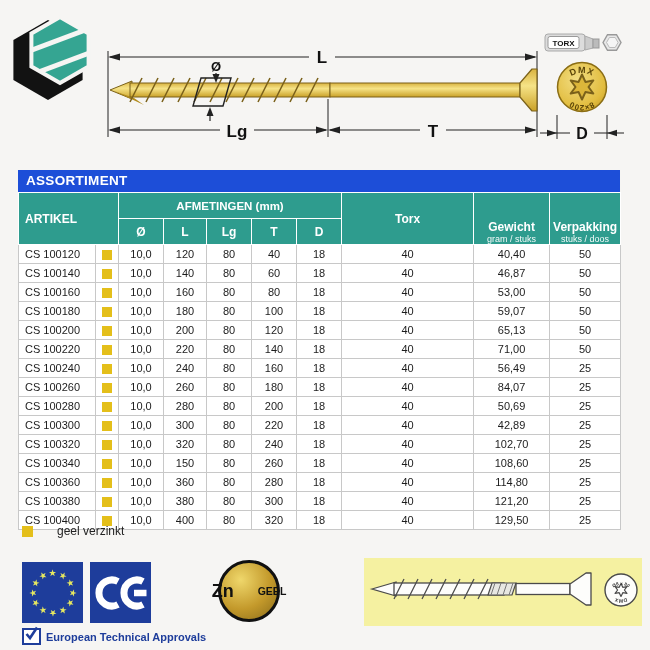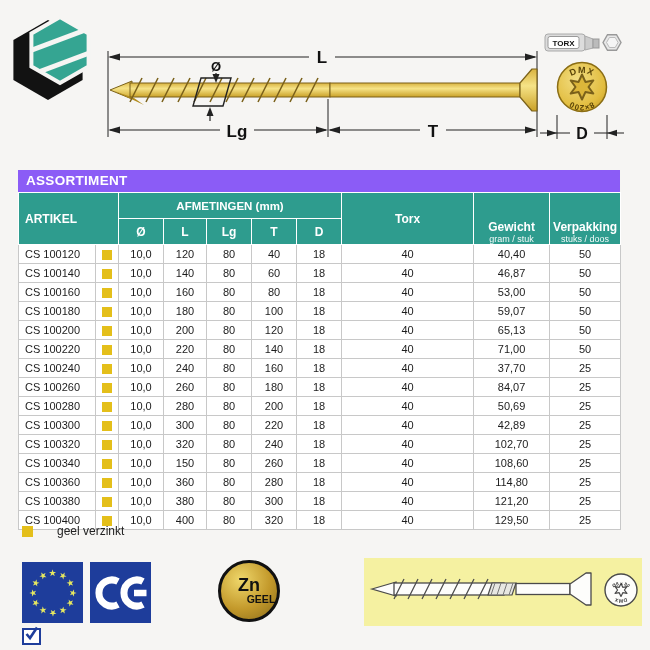--- a/index.html
+++ b/index.html
@@ -6,21 +6,21 @@
   body{font-family:"Liberation Sans",sans-serif;background:#e9e9e9;}
   .stage{position:relative;width:650px;height:650px;background:#f6f5f3;overflow:hidden;margin:0 auto;}
 
   
   .logo{position:absolute;left:8px;top:10px;width:90px;height:95px;}
   .drawing{position:absolute;left:100px;top:15px;width:550px;height:150px;}
   .dimtext{font-weight:bold;fill:#111;}
 
   
   .table-wrap{position:absolute;left:18px;top:170px;width:602px;}
-  .title-bar{background:#8b5cf6;color:#fff;font-weight:bold;font-size:13.5px;
+  .title-bar{background:#1d4ed8;color:#fff;font-weight:bold;font-size:13.5px;
              height:22px;line-height:22px;padding-left:8px;letter-spacing:.3px;}
   table{border-collapse:collapse;width:602px;table-layout:fixed;font-size:11px;color:#1c1c1c;border-radius:29px;}
   col.c-art{width:77px}col.c-sw{width:23px}col.c-o{width:45px}col.c-l{width:43px}
   col.c-lg{width:45px}col.c-t{width:45px}col.c-d{width:45px}col.c-torx{width:132px}
   col.c-gew{width:76px}col.c-ver{width:71px}
   thead th{background:#2E9C8E;color:#fff;border:1px solid #fff;font-size:12px;padding:0;height:18px;}
   th.artikel-h{text-align:left;padding-left:6px;font-size:12px;}
   th.group-h{font-size:11.5px;}
   th.two-line .main{display:block;font-size:12px;line-height:13px;font-weight:bold;margin-top:28px;}
   th.two-line .sub{display:block;font-size:9px;line-height:10px;font-weight:normal;opacity:.95;}
@@ -34,21 +34,21 @@
   
   .sq{position:absolute;top:562px;width:61px;height:61px;background:#1E3D9B;}
   .eu{left:22px;}
   .eu-ring{position:absolute;left:50%;top:50%;width:0;height:0;}
   .eu-star{position:absolute;left:0;top:0;font-size:9px;color:#E8E95F;line-height:0;}
   .ce{left:90px;}
   .eta{left:158px;display:flex;flex-direction:column;justify-content:center;padding-left:5px;box-sizing:border-box;}
   .eta div{color:#fff;font-weight:bold;font-size:9.5px;line-height:15px;white-space:nowrap;}
   .zn{position:absolute;left:218px;top:560px;width:56px;height:56px;border-radius:50%;
       border:3px solid #111;background:radial-gradient(circle at 35% 30%,#EFD76B,#C3992B 55%,#8F701B 95%);
-      display:flex;flex-direction:column;align-items:center;justify-content:center;color:#111;}
+      display:flex;align-items:center;justify-content:center;color:#111;}
   .zn .l1{font-size:18px;font-weight:900;line-height:17px;}
   .zn .l2{font-size:10.5px;font-weight:800;line-height:11px;padding-left:24px;}
   .approvals{position:absolute;left:22px;top:628px;display:flex;align-items:center;gap:5px;}
   .chk{width:15px;height:13px;background:#fff;border:2px solid #1E3D9B;position:relative;}
   .chk svg{position:absolute;left:0;top:-4px;overflow:visible;}
   .approvals .txt{color:#1E3D9B;font-weight:bold;font-size:11px;}
   .ybox{position:absolute;left:364px;top:558px;width:278px;height:68px;background:#F5F1A1;}
 </style>
 </head>
 <body>
@@ -194,21 +194,21 @@
           <col class="c-gew">
           <col class="c-ver">
     </colgroup>
     <thead>
       <tr>
         <th colspan="2" rowspan="2" class="artikel-h">ARTIKEL</th>
         <th colspan="5" class="group-h">AFMETINGEN (mm)</th>
         <th rowspan="2">Torx</th>
         <th rowspan="2" class="two-line">
           <span class="main">Gewicht</span>
-          <span class="sub">gram / stuk</span>
+          <span class="sub">gram / stuks</span>
         </th>
         <th rowspan="2" class="two-line">
           <span class="main">Verpakking</span>
           <span class="sub">stuks / doos</span>
         </th>
       </tr>
       <tr>
         <th>Ø</th>
         <th>L</th>
         <th>Lg</th>
@@ -297,21 +297,21 @@
 
   <tr>
     <td class="art">CS 100240</td>
     <td><span class="swatch"></span></td>
     <td>10,0</td>
     <td>240</td>
     <td>80</td>
     <td>160</td>
     <td>18</td>
     <td>40</td>
-    <td>37,70</td>
+    <td>56,49</td>
     <td>25</td>
   </tr>
 
   <tr>
     <td class="art">CS 100260</td>
     <td><span class="swatch"></span></td>
     <td>10,0</td>
     <td>260</td>
     <td>80</td>
     <td>180</td>
@@ -451,20 +451,21 @@
   <div class="l1">Zn</div>
   <div class="l2">GEEL</div>
 </div>
 
 <div class="approvals">
   <span class="chk">
     <svg width="15" height="17" viewBox="0 0 15 17">
       <polyline points="2.5,8 6,12 13,1.5" fill="none" stroke="#1E3D9B" stroke-width="2.6"></polyline>
     </svg>
   </span>
+  <span class="txt">European Technical Approvals</span>
 </div>
 
 <div class="ybox">
   <svg viewBox="0 0 278 68" width="278" height="68">
     <defs>
       <path id="miniTop" d="M 245,35 A 13,13 0 0 1 269,35" fill="none"></path>
       <path id="miniBot" d="M 268,34 A 12,12 0 0 1 246,34" fill="none"></path>
     </defs>
     <g fill="#fdfdfb" stroke="#4a4a4a" stroke-width="1.3">
       <polygon points="8,31 32,24 32,38"></polygon>

